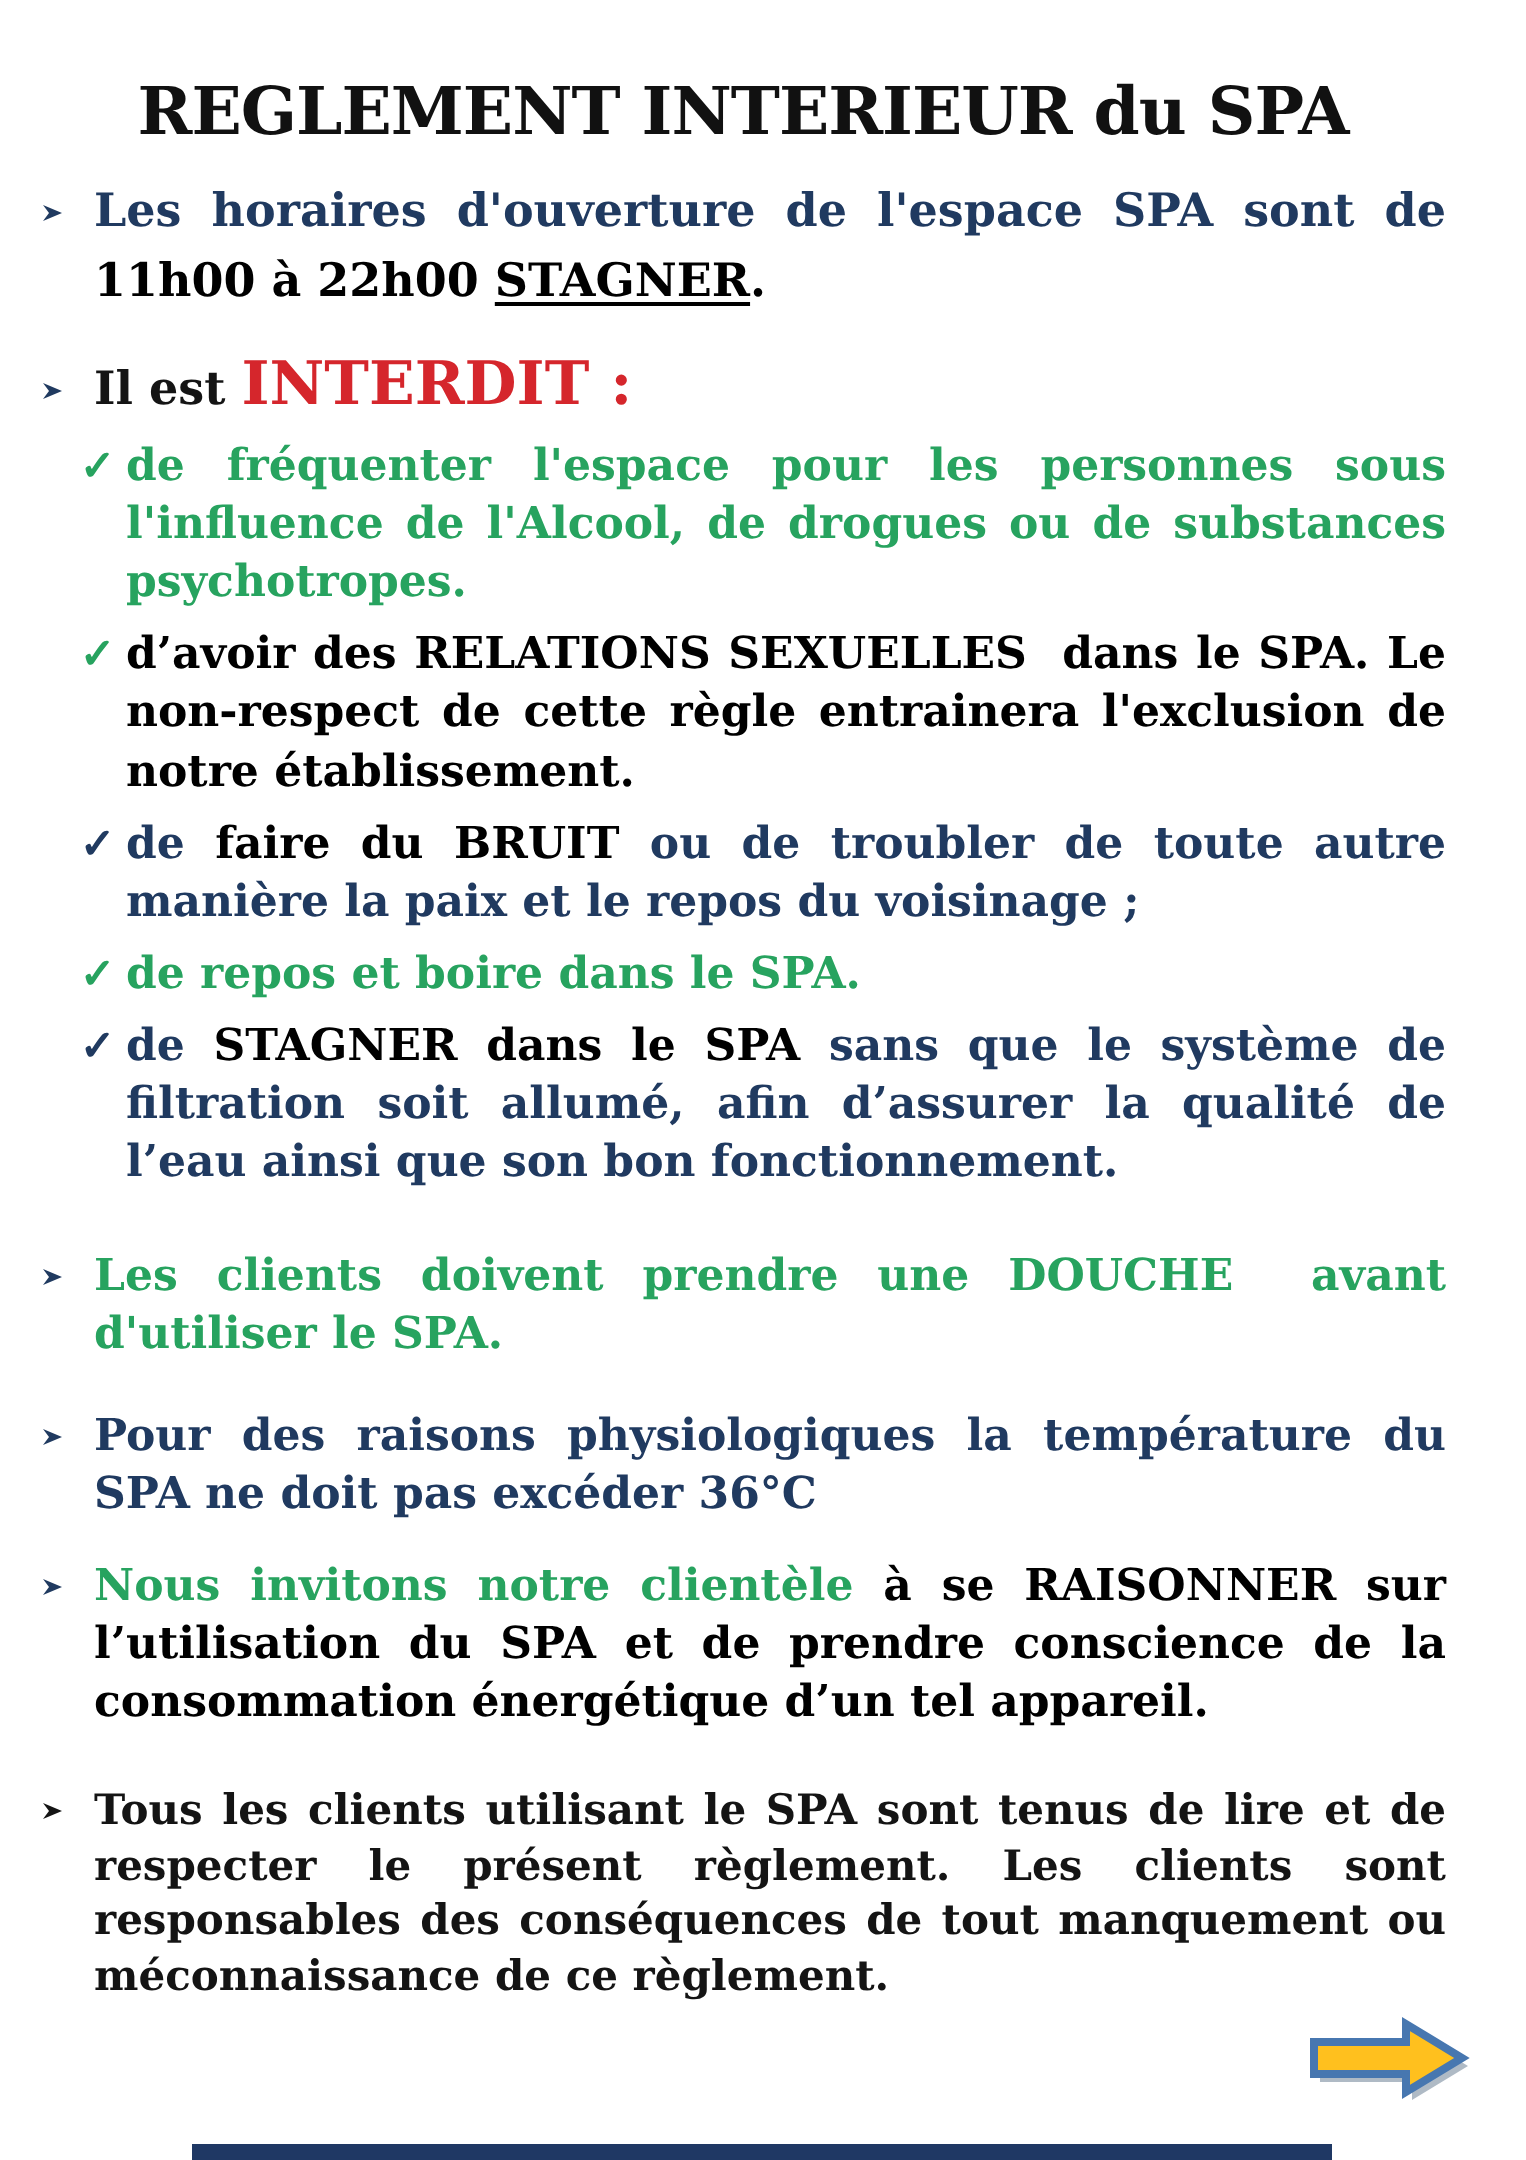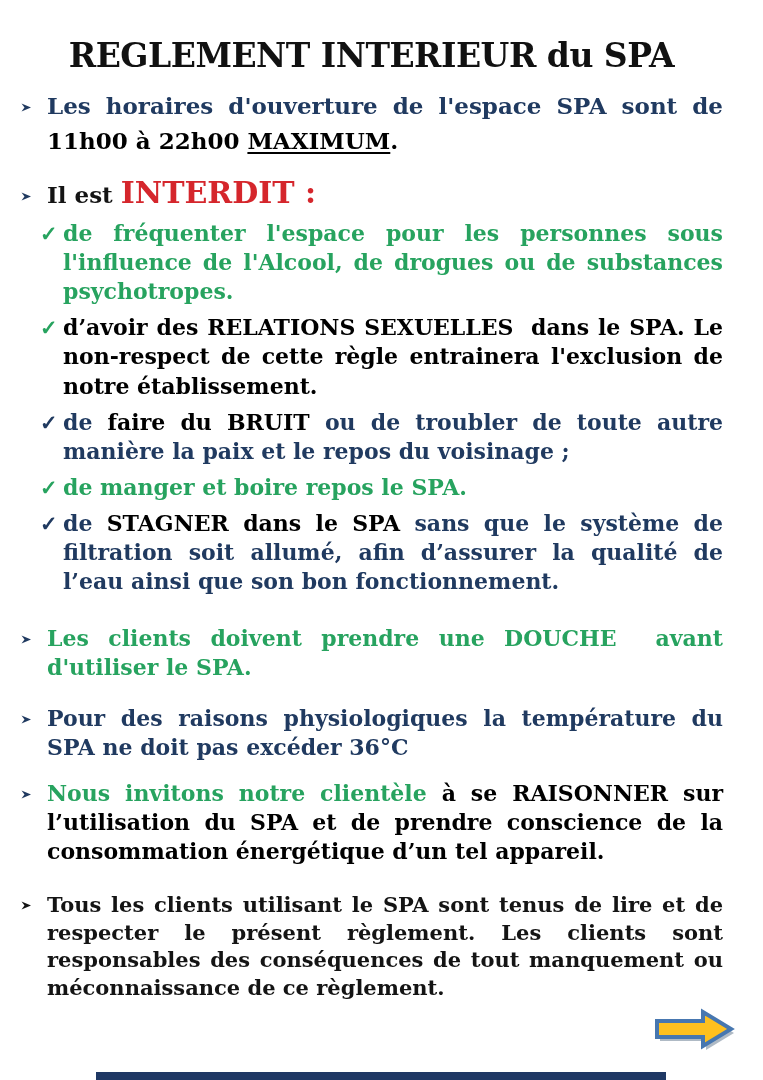--- a/index.html
+++ b/index.html
@@ -81,21 +81,21 @@
 </head>
 <body>
 
 <div class="page">
 
   <h1 class="title">REGLEMENT INTERIEUR du SPA</h1>
 
   <p class="l1" id="hours">
     <span class="bullet"><svg width="13" height="13" viewBox="0 0 13 13">
           <path d="M1.5 2.5 L11 6.5 L1.5 10.5 L4.5 6.5 Z" fill="#203A60"></path>
-        </svg></span><span class="navy">Les horaires d'ouverture de l'espace SPA sont de </span><span class="red">11h00 à 22h00 </span><span class="red u">MAXIMUM</span><span class="red">.</span>
+        </svg></span><span class="navy">Les horaires d'ouverture de l'espace SPA sont de </span><span class="red">11h00 à 22h00 </span><span class="red u">STAGNER</span><span class="red">.</span>
   </p>
 
   <p class="l1" id="interdit">
     <span class="bullet"><svg width="13" height="13" viewBox="0 0 13 13">
           <path d="M1.5 2.5 L11 6.5 L1.5 10.5 L4.5 6.5 Z" fill="#203A60"></path>
         </svg></span><span class="ink">Il est </span><span class="red-bright kw">INTERDIT :</span>
   </p>
 
   <p class="l2" id="check-alcohol">
     <span class="check green">✓</span><span class="green">de fréquenter l'espace pour les personnes sous l'influence de l'Alcool, de drogues ou de substances psychotropes.</span>
@@ -103,21 +103,21 @@
 
   <p class="l2" id="check-sexual">
     <span class="check green">✓</span><span class="red">d’avoir des RELATIONS SEXUELLES&nbsp; dans le SPA. Le non-respect de cette règle entrainera l'exclusion de notre établissement.</span>
   </p>
 
   <p class="l2" id="check-noise">
     <span class="check navy">✓</span><span class="navy">de </span><span class="red">faire du BRUIT</span><span class="navy"> ou de troubler de toute autre manière la paix et le repos du voisinage ;</span>
   </p>
 
   <p class="l2" id="check-eating">
-    <span class="check green">✓</span><span class="green">de manger et boire repos le SPA.</span>
+    <span class="check green">✓</span><span class="green">de repos et boire dans le SPA.</span>
   </p>
 
   <p class="l2" id="check-stagner">
     <span class="check navy">✓</span><span class="navy">de </span><span class="red">STAGNER dans le SPA</span><span class="navy"> sans que le système de filtration soit allumé, afin d’assurer la qualité de l’eau ainsi que son bon fonctionnement.</span>
   </p>
 
   <p class="l1" id="shower">
     <span class="bullet"><svg width="13" height="13" viewBox="0 0 13 13">
           <path d="M1.5 2.5 L11 6.5 L1.5 10.5 L4.5 6.5 Z" fill="#203A60"></path>
         </svg></span><span class="green">Les clients doivent prendre une DOUCHE&nbsp; avant d'utiliser le SPA.</span>

